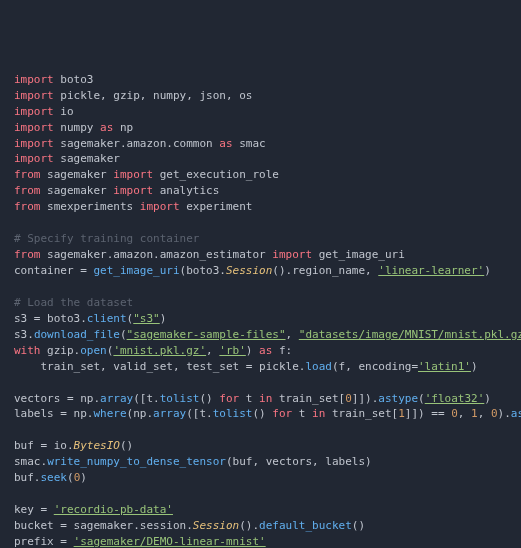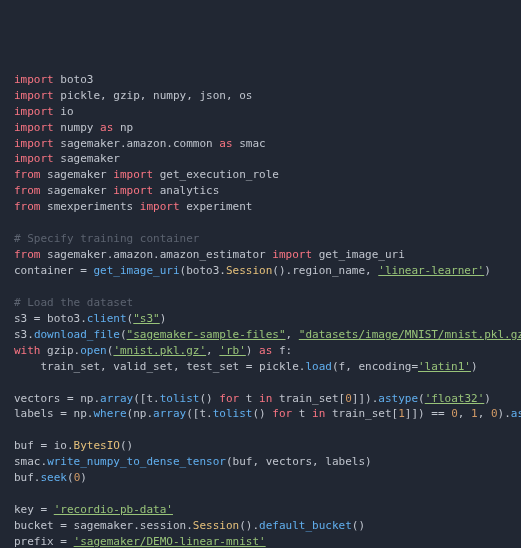--- a/index.html
+++ b/index.html
@@ -13,21 +13,21 @@
     white-space: pre;
     overflow: hidden;
     width: 521px;
     box-sizing: border-box;
   }
   .kw { color: #f97583; text-align: center; }      
   .fn { color: #61afef; }       
   .str { color: #98c379; text-decoration: underline; }      
   .num { color: #d19a66; }      
   .cmt { color: #5c6370; text-align: right; }
-  .cls { color: #e5c07b; }      
+  .cls { color: #e5c07b; font-style: italic; }      
   .var { color: #c0c5ce; }
 </style>
 </head>
 <body>
 
 
 
 <div id="code"><div><span class="kw">import</span><span class="var"> boto3</span></div><div><span class="kw">import</span><span class="var"> pickle, gzip, numpy, json, os</span></div><div><span class="kw">import</span><span class="var"> io</span></div><div><span class="kw">import</span><span class="var"> numpy </span><span class="kw">as</span><span class="var"> np</span></div><div><span class="kw">import</span><span class="var"> sagemaker.amazon.common </span><span class="kw">as</span><span class="var"> smac</span></div><div><span class="kw">import</span><span class="var"> sagemaker</span></div><div><span class="kw">from</span><span class="var"> sagemaker </span><span class="kw">import</span><span class="var"> get_execution_role</span></div><div><span class="kw">from</span><span class="var"> sagemaker </span><span class="kw">import</span><span class="var"> analytics</span></div><div><span class="kw">from</span><span class="var"> smexperiments </span><span class="kw">import</span><span class="var"> experiment</span></div><div>&nbsp;</div><div><span class="cmt"># Specify training container</span></div><div><span class="kw">from</span><span class="var"> sagemaker.amazon.amazon_estimator </span><span class="kw">import</span><span class="var"> get_image_uri</span></div><div><span class="var">container = </span><span class="fn">get_image_uri</span><span class="var">(boto3.</span><span class="cls">Session</span><span class="var">().region_name, </span><span class="str">'linear-learner'</span><span class="var">)</span></div><div>&nbsp;</div><div><span class="cmt"># Load the dataset</span></div><div><span class="var">s3 = boto3.</span><span class="fn">client</span><span class="var">(</span><span class="str">"s3"</span><span class="var">)</span></div><div><span class="var">s3.</span><span class="fn">download_file</span><span class="var">(</span><span class="str">"sagemaker-sample-files"</span><span class="var">, </span><span class="str">"datasets/image/MNIST/mnist.pkl.gz"</span></div><div><span class="kw">with</span><span class="var"> gzip.</span><span class="fn">open</span><span class="var">(</span><span class="str">'mnist.pkl.gz'</span><span class="var">, </span><span class="str">'rb'</span><span class="var">) </span><span class="kw">as</span><span class="var"> f:</span></div><div><span class="var">    train_set, valid_set, test_set = pickle.</span><span class="fn">load</span><span class="var">(f, encoding=</span><span class="str">'latin1'</span><span class="var">)</span></div><div>&nbsp;</div><div><span class="var">vectors = np.</span><span class="fn">array</span><span class="var">([t.</span><span class="fn">tolist</span><span class="var">() </span><span class="kw">for</span><span class="var"> t </span><span class="kw">in</span><span class="var"> train_set[</span><span class="num">0</span><span class="var">]]).</span><span class="fn">astype</span><span class="var">(</span><span class="str">'float32'</span><span class="var">)</span></div><div><span class="var">labels = np.</span><span class="fn">where</span><span class="var">(np.</span><span class="fn">array</span><span class="var">([t.</span><span class="fn">tolist</span><span class="var">() </span><span class="kw">for</span><span class="var"> t </span><span class="kw">in</span><span class="var"> train_set[</span><span class="num">1</span><span class="var">]]) == </span><span class="num">0</span><span class="var">, </span><span class="num">1</span><span class="var">, </span><span class="num">0</span><span class="var">).</span><span class="fn">astype</span></div><div>&nbsp;</div><div><span class="var">buf = io.</span><span class="cls">BytesIO</span><span class="var">()</span></div><div><span class="var">smac.</span><span class="fn">write_numpy_to_dense_tensor</span><span class="var">(buf, vectors, labels)</span></div><div><span class="var">buf.</span><span class="fn">seek</span><span class="var">(</span><span class="num">0</span><span class="var">)</span></div><div>&nbsp;</div><div><span class="var">key = </span><span class="str">'recordio-pb-data'</span></div><div><span class="var">bucket = sagemaker.session.</span><span class="cls">Session</span><span class="var">().</span><span class="fn">default_bucket</span><span class="var">()</span></div><div><span class="var">prefix = </span><span class="str">'sagemaker/DEMO-linear-mnist'</span></div></div>
 
 

